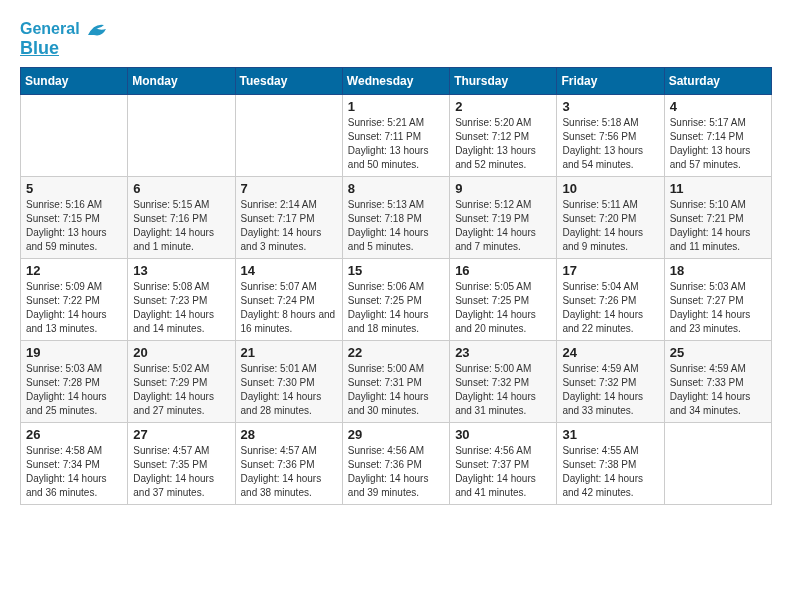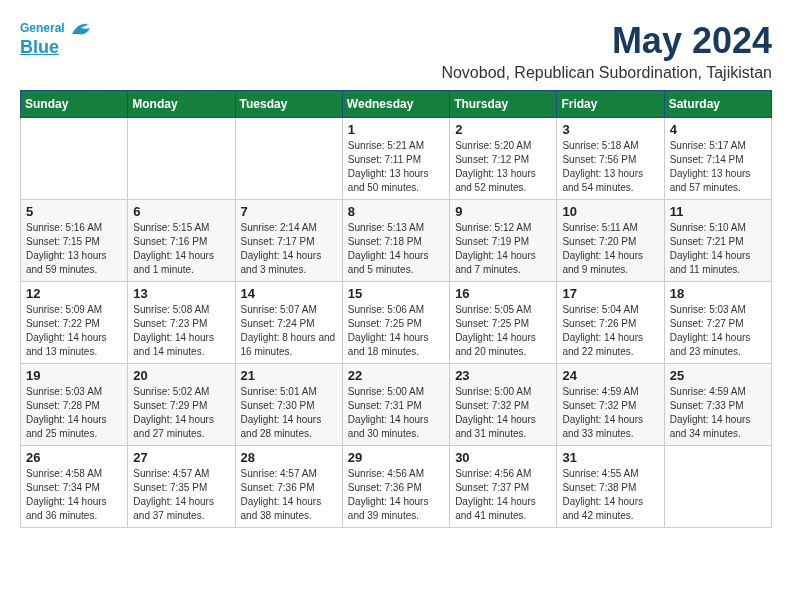--- a/index.html
+++ b/index.html
@@ -14,21 +14,21 @@
       display: flex;
       justify-content: space-between;
       align-items: flex-start;
       margin-bottom: 4px;
     }
     .logo {
       display: flex;
       align-items: center;
     }
     .logo-text {
-      font-size: 12px;
+      font-size: 16px;
       font-weight: bold;
       color: #1a3a5c;
       line-height: 1.1;
     }
     .logo-text span {
       color: #2196c4;
     }
     .title-section {
       text-align: right;
     }
@@ -41,21 +41,21 @@
       font-size: 16px;
       color: #333;
       margin-top: 2px;
     }
     .calendar {
       width: 100%;
       border-collapse: collapse;
       margin-top: 8px;
     }
     .calendar th {
-      background-color: #15803d;
+      background-color: #0369a1;
       color: #fff;
       font-size: 12px;
       font-weight: bold;
       padding: 6px 4px;
       text-align: left;
       border: 1px solid #1a4a8a;
     }
     .calendar td {
       border: 1px solid #ccc;
       vertical-align: top;
@@ -97,24 +97,20 @@
           <svg width="22" height="18" viewBox="0 0 22 18" style="display:inline-block; vertical-align:middle; margin-left:2px;">
             <path d="M2,14 Q8,2 18,4 Q14,8 10,7 Q14,10 20,8 Q16,16 8,14 Z" fill="#2196c4"></path>
           </svg>
         </div>
       </div>
       <div class="logo-text" style="color:#2196c4; font-size:18px;text-decoration:underline;">
         <span>Blue</span>
       </div>
     </div>
   </div>
-  <div class="title-section">
-    <div class="month-title">May 2024</div>
-    <div class="location">Novobod, Republican Subordination, Tajikistan</div>
-  </div>
 </div>
 
 <table class="calendar">
   <thead>
     <tr>
     <th>Sunday</th>
         <th>Monday</th>
         <th>Tuesday</th>
         <th>Wednesday</th>
         <th>Thursday</th>

